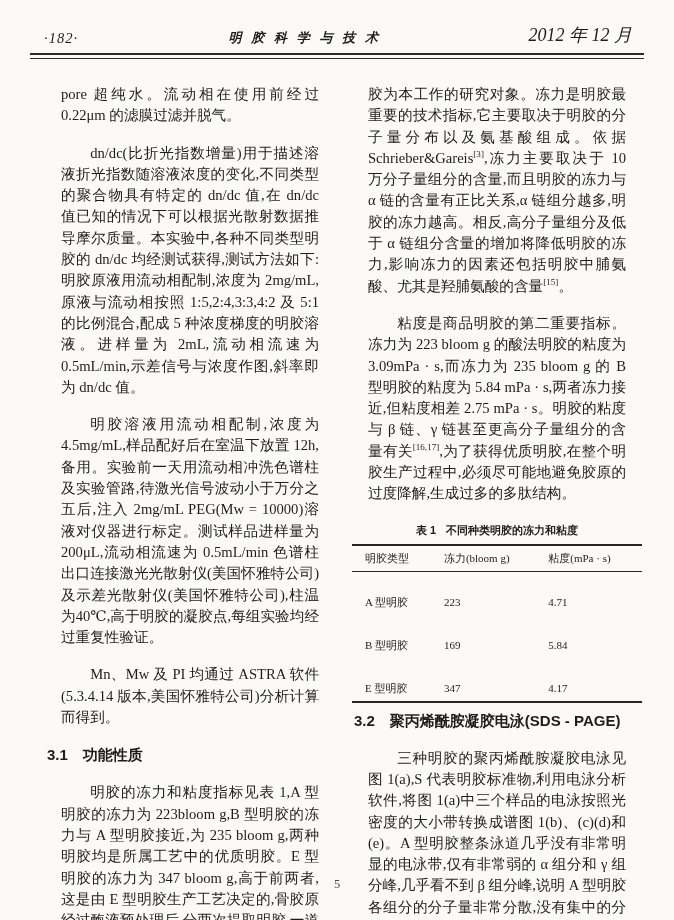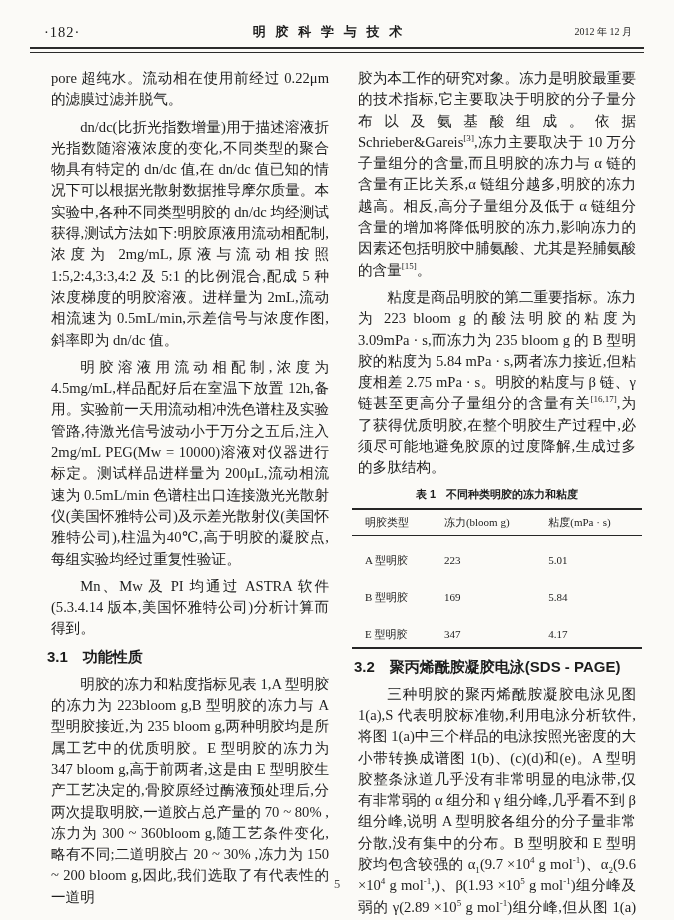--- a/index.html
+++ b/index.html
@@ -8,52 +8,53 @@
     width:674px;height:920px;
     margin:0 auto;
     box-sizing:border-box;
     background:#fbfaf7;
     color:#1d1d1d;
     font-family:"Liberation Serif","DejaVu Serif",serif;
     overflow:hidden;
   }
   
   .runhead{
-    display:flex;justify-content:space-between;align-items:center;
+    display:flex;justify-content:space-between;align-items:flex-end;
     padding:23px 14px 6px 16px;
     margin:0 28px 0 28px;
     font-size:14.5px;
+    font-style:italic;
   }
   .runhead .pageno{letter-spacing:1px;}
   .runhead .journal{
     font-weight:600;
     letter-spacing:0.75em;
     text-indent:0.75em;
     font-size:13px;
   }
-  .runhead .date{font-size:10px;}
+  .runhead .date{font-size:18px;}
   .rule-double{
     margin:0 30px;
     height:3px;
     border-top:2px solid #2b2b2b;
     border-bottom:1px solid #2b2b2b;
   }
   
   .columns{
     display:flex;
     gap:17px;
     padding:9px 32px 0 45px;
   }
   .col{
     width:290px;
     font-size:14.6px;
     line-height:21.3px;
     text-align:justify;
   }
-  .col p{margin:6px;text-indent:2em;}
+  .col p{margin:16px;text-indent:2em;}
   .col p.noindent{text-indent:0;}
   sup{font-size:0.62em;line-height:0;vertical-align:super;}
   sub{font-size:0.62em;line-height:0;vertical-align:sub;}
   h2.sec, h3.subsec{
     font-family:"Liberation Sans","DejaVu Sans",sans-serif;
     font-weight:bold;
     font-size:15px;
     margin:0;
     text-align:left;
     line-height:22px;
@@ -77,21 +78,21 @@
     border-collapse:collapse;
     font-size:11px;
     line-height:17px;
   }
   table.data thead tr{
     border-top:2px solid #262626;
     border-bottom:1px solid #262626;
   }
   table.data tbody tr:last-child{border-bottom:2px solid #262626;}
   table.data th{font-weight:normal;padding:4px 2px;}
-  table.data td{padding:16px 2px 4px;}
+  table.data td{padding:22px 2px 4px;}
   table.data th:first-child,table.data td:first-child{
     text-align:left;padding-left:13px;width:31%;
   }
   table.data th:nth-child(2),table.data td:nth-child(2){text-align:left;width:36%;}
   table.data th:nth-child(3),table.data td:nth-child(3){text-align:left;}
   
   .pagefoot{
     position:absolute;
     bottom:28px;left:0;right:0;
     text-align:center;
@@ -136,21 +137,21 @@
             <tr>
               <th>明胶类型</th>
               <th>冻力(bloom g)</th>
               <th>粘度(mPa · s)</th>
             </tr>
           </thead>
           <tbody>
             <tr>
               <td>A 型明胶</td>
               <td>223</td>
-              <td>5.01</td>
+              <td>4.71</td>
             </tr>
             <tr>
               <td>B 型明胶</td>
               <td>169</td>
               <td>5.84</td>
             </tr>
             <tr>
               <td>E 型明胶</td>
               <td>347</td>
               <td>4.17</td>

